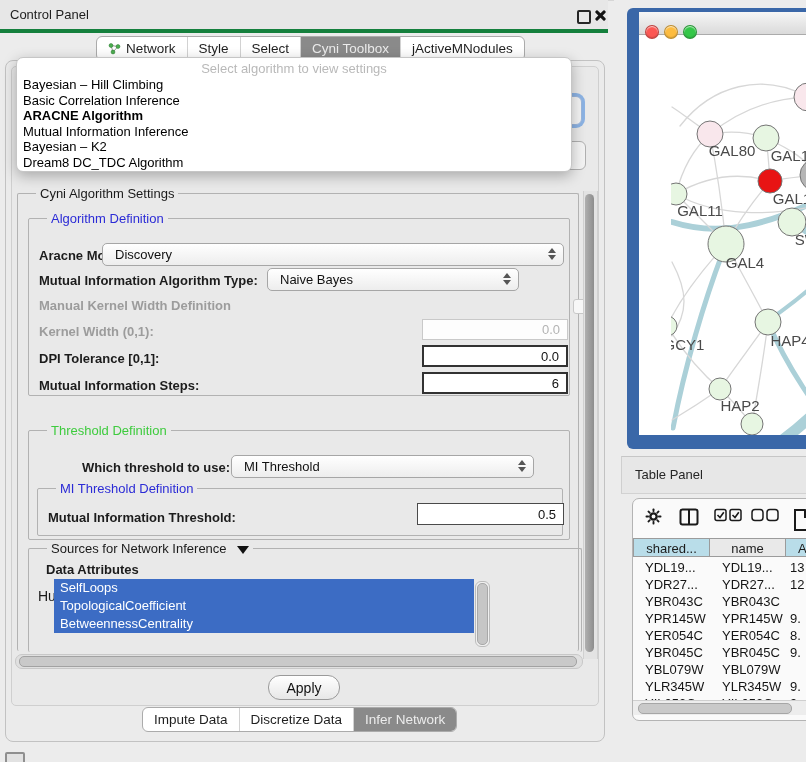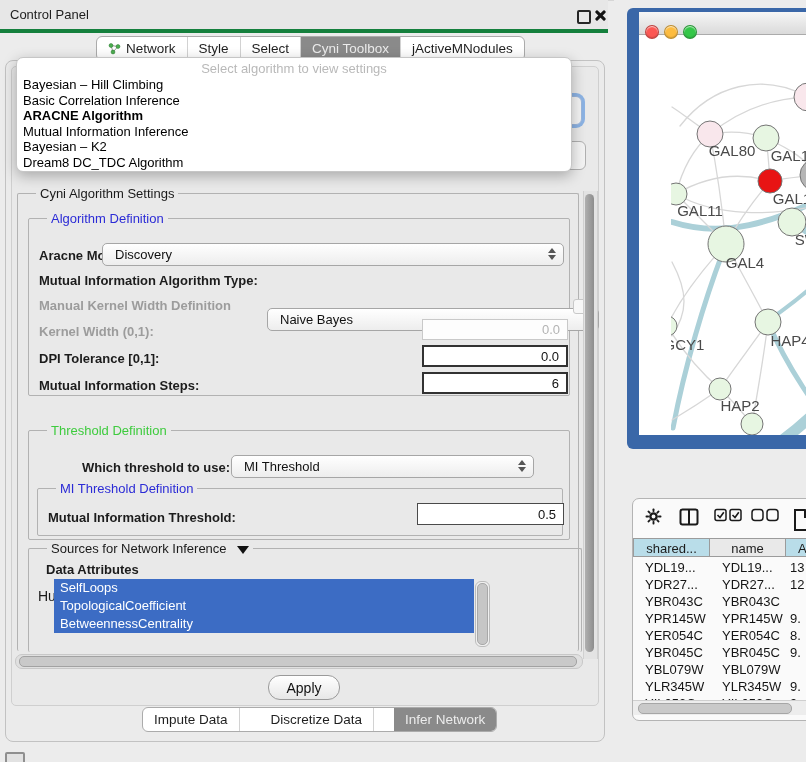--- a/index.html
+++ b/index.html
@@ -19,21 +19,21 @@
   #outer-frame{left:5px;top:60px;width:598px;height:680px;border:1px solid #c2c2c2;border-radius:8px;background:#ebebeb;}
   #inner-frame{left:11px;top:66px;width:586px;height:638px;border:1px solid #cfcfcf;border-radius:5px;background:#e9e9e9;}
 
   
   .tabbar{display:inline-flex;background:#ffffff;border:1px solid #ababab;border-radius:6px;overflow:hidden;height:23px;z-index:10;}
   .tab{display:flex;align-items:center;padding:0 11px;font-size:13.5px;color:#1f1f1f;border-right:1px solid #d2d2d2;cursor:default;white-space:nowrap;}
   .tab:last-child{border-right:none;}
   .tab.sel{background:#8a8a8a;color:#ececec;}
   .tab .net-icon{margin-right:5px;}
   #top-tabs{left:96px;top:36px;}
-  #bottom-tabs{left:142px;top:707px;gap:20px;}
+  #bottom-tabs{left:142px;top:707px;}
 
   
   .frag{border-radius:6px;background:#f3f3f3;z-index:4;}
   #frag-a{left:480px;top:96px;width:100px;height:27px;border:1px solid #9ab6dd;box-shadow:0 0 0 3px rgba(108,160,226,.75);}
   #frag-b{left:480px;top:141px;width:104px;height:27px;border:1px solid #b0b0b0;}
 
   
   #algo-popup{left:16px;top:57px;width:554px;height:113px;background:#ffffff;border:1px solid #c6c6c6;border-radius:7px;box-shadow:0 4px 14px rgba(0,0,0,.28);z-index:50;}
   #algo-prompt{left:0;top:3px;width:100%;text-align:center;font-size:13px;color:#b9b9b9;}
   #algo-items{left:4px;top:19px;right:4px;}
@@ -156,21 +156,21 @@
       <span class="lbl" style="left:10px;top:29px;">Aracne Mode:</span>
       <div class="combo" style="left:73px;top:24px;width:462px;">
         <span>Discovery</span>
         <span class="spin">
             <span class="up"></span>
             <span class="dn"></span>
           </span>
       </div>
 
       <span class="lbl" style="left:10px;top:54px;">Mutual Information Algorithm Type:</span>
-      <div class="combo" style="left:238px;top:49px;width:332px;margin-top:40px;">
+      <div class="combo" style="left:238px;top:49px;width:252px;">
         <span>Naive Bayes</span>
         <span class="spin">
             <span class="up"></span>
             <span class="dn"></span>
           </span>
       </div>
 
       <span class="lbl dis" style="left:10px;top:79px;">Manual Kernel Width Definition</span>
       <span class="abs" id="manual-check"></span>
 
@@ -329,20 +329,23 @@
         <circle cx="736" cy="322" r="13" fill="#e7f6e2" stroke="#747474" stroke-width="1"></circle>
         <text x="758" y="346" text-anchor="middle" class="nlabel">HAP4</text>
         <circle cx="799" cy="321" r="13" fill="#f3a6a6" stroke="#747474" stroke-width="1"></circle>
         <text x="804" y="346" text-anchor="middle" class="nlabel">Y</text>
         <circle cx="688" cy="389" r="11" fill="#e7f6e2" stroke="#747474" stroke-width="1"></circle>
         <text x="708" y="411" text-anchor="middle" class="nlabel">HAP2</text>
         <circle cx="720" cy="424" r="11" fill="#e7f6e2" stroke="#747474" stroke-width="1"></circle>
       </svg>
   </div>
 
+  <div class="abs" id="tp-strip">
+    <span class="abs" id="tp-title">Table Panel</span>
+  </div>
   <div class="abs" id="tp-panel"></div>
   <div class="abs" id="tp-header">
       <div class="tp-hcell hl" style="width: 77px;">shared...</div>
       <div class="tp-hcell plain" style="width: 77px; margin-left: -1px;">name</div>
       <div class="tp-hcell hl" style="width: 40px; margin-left: -1px; text-align: left; padding-left: 12px;">A</div>
     </div>
   <div class="abs" id="tp-rows">
       <div class="tp-row">
         <div class="tp-c" style="width: 77px; padding-left: 12px;">YDL19...</div>
         <div class="tp-c" style="width: 77px; padding-left: 12px;">YDL19...</div>

